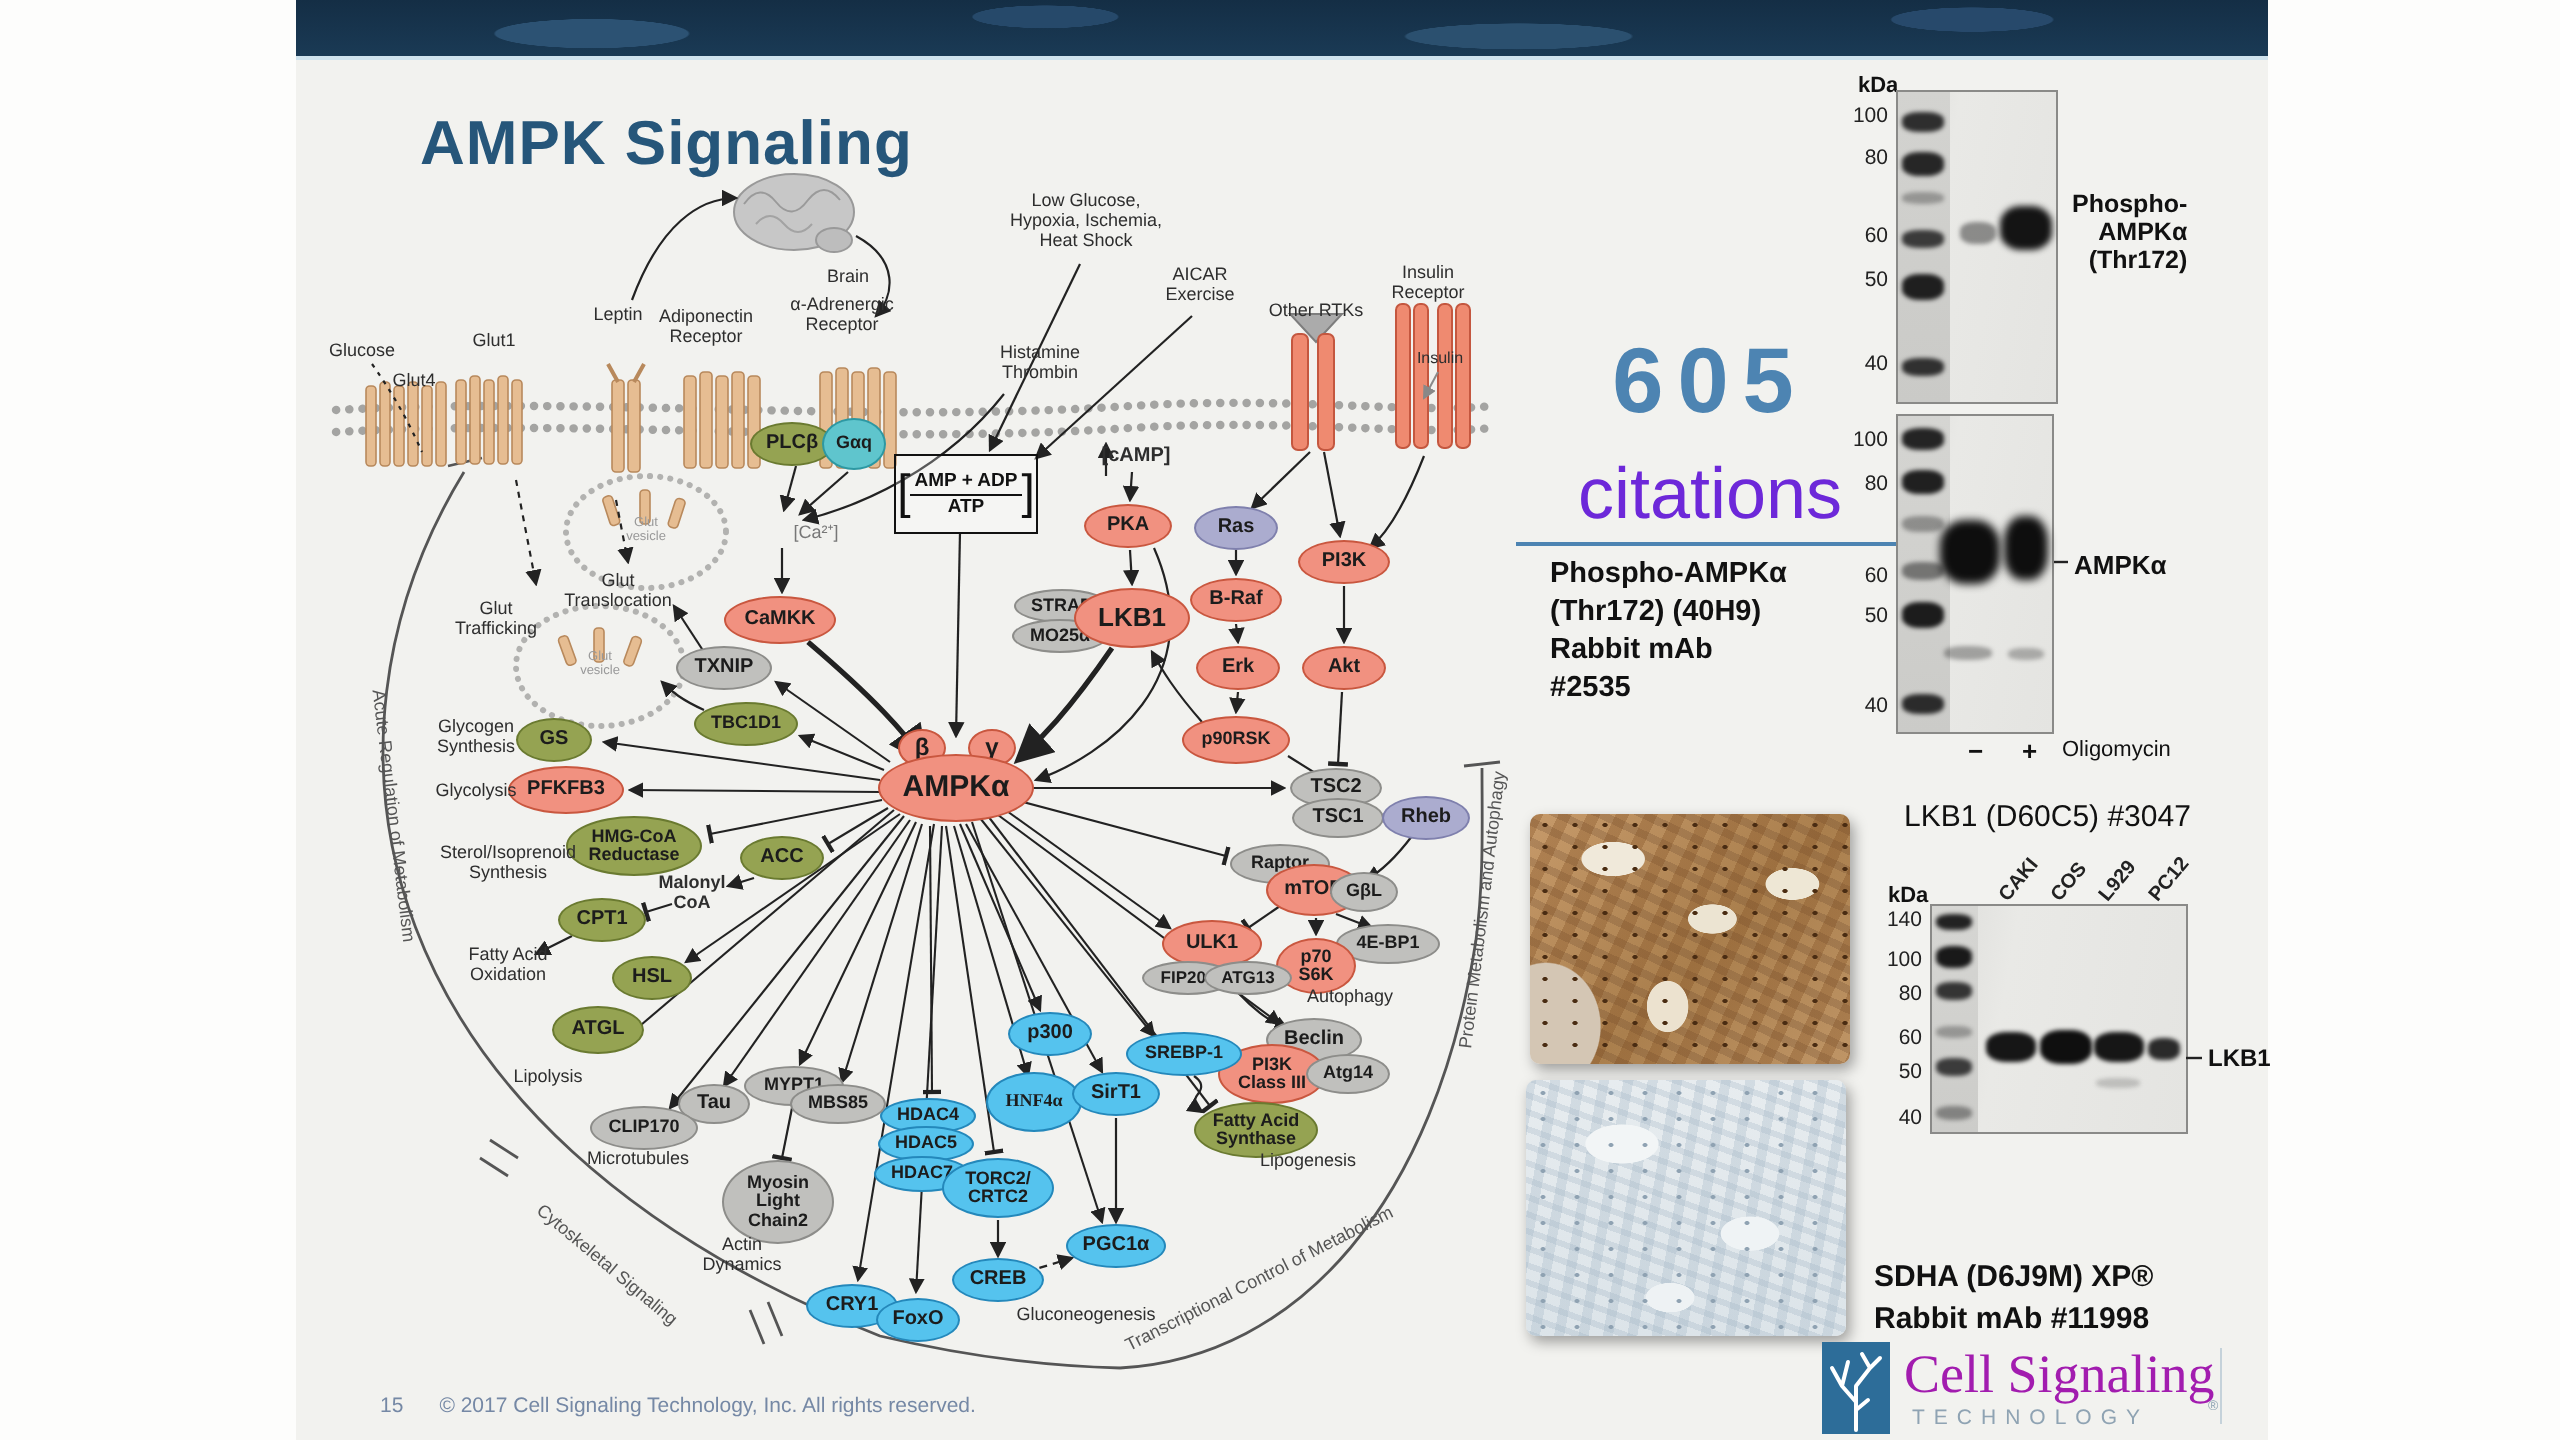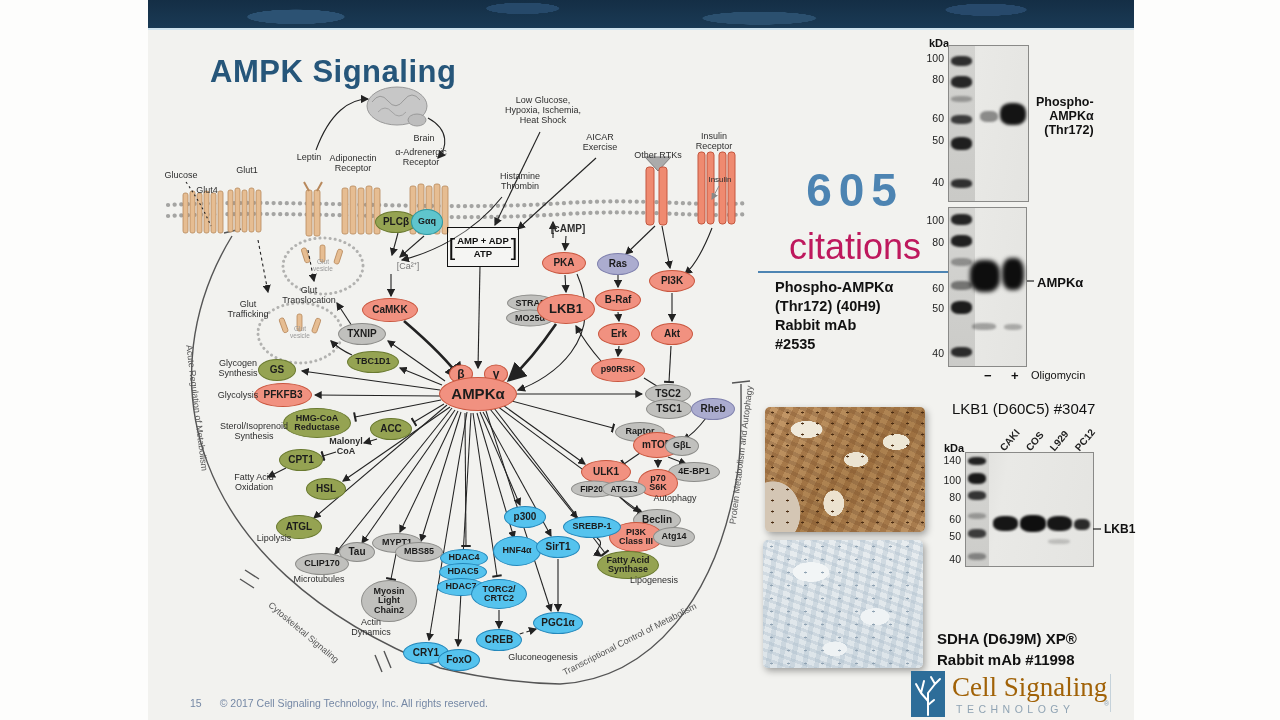--- a/index.html
+++ b/index.html
@@ -30,21 +30,21 @@
   
   #ampbox{position:absolute;left:447px;top:227px;width:70px;height:38px;border:1.6px solid #111;
           display:flex;align-items:center;justify-content:center;background:rgba(255,255,255,.25);}
   #ampbox .brk{font-size:24px;font-weight:400;color:#111;line-height:1;}
   #ampbox .stack{display:flex;flex-direction:column;align-items:center;font-size:9.5px;font-weight:bold;color:#111;}
   #ampbox .stack .top{border-bottom:1.2px solid #111;padding:0 2px 1px;}
   
   #cit-num{position:absolute;left:760px;top:163px;width:190px;text-align:center;
            font-size:46px;font-weight:bold;color:#4d84b2;letter-spacing:7px;}
   #cit-word{position:absolute;left:758px;top:226px;width:194px;text-align:center;
-            font-size:36px;color:#be185d;border-bottom:2px solid #4d84b2;padding-bottom:3px;}
+            font-size:36px;color:#6d28d9;border-bottom:2px solid #4d84b2;padding-bottom:3px;}
   #ab-block{position:absolute;left:775px;top:278px;font-size:14.5px;font-weight:bold;color:#111;
             line-height:19px;white-space:pre-line;}
   
   .blot{position:absolute;background:linear-gradient(100deg,#dcdcd9,#e9e9e6 30%,#e4e4e1);border:1px solid #8a8a88;}
   .band{position:absolute;border-radius:40%;filter:blur(1px);}
   .mk{position:absolute;font-size:10.5px;color:#222;width:30px;text-align:right;}
   .kda{position:absolute;font-size:11px;font-weight:bold;color:#111;}
   .blotlabel{position:absolute;font-size:12.5px;font-weight:bold;color:#111;line-height:14px;white-space:pre-line;text-align:right;}
   .lane-label{position:absolute;font-size:10px;font-weight:bold;color:#222;transform:rotate(-50deg);transform-origin:left bottom;}
   
@@ -64,21 +64,21 @@
     background:
       radial-gradient(#8fa2b2 1px, transparent 1.5px) 0 0/17px 13px,
       radial-gradient(ellipse 30px 16px at 30% 25%, #f2f5f6 60%, transparent 62%),
       radial-gradient(ellipse 24px 14px at 70% 60%, #eff3f5 60%, transparent 62%),
       radial-gradient(ellipse 20px 12px at 45% 85%, #eef2f4 60%, transparent 62%),
       repeating-linear-gradient(100deg, rgba(160,180,196,.30) 0 5px, transparent 5px 12px),
       repeating-linear-gradient(20deg, rgba(140,162,182,.22) 0 3px, transparent 3px 8px),
       linear-gradient(#e7ecef,#dce4e9);}
   
   #logo-name{position:absolute;left:952px;top:672px;font-family:"Liberation Serif",serif;
-             font-size:27px;color:#a16207;}
+             font-size:27px;color:#a21caf;}
   #logo-sub{position:absolute;left:956px;top:703px;font-size:10.5px;letter-spacing:4.5px;color:#8fa3b3;}
   #logo-reg{position:absolute;left:1104px;top:700px;font-size:7px;color:#8fa3b3;}
   #logo-box{position:absolute;left:911px;top:671px;width:34px;height:46px;background:#2d6d99;}
   #logo-divider{position:absolute;left:1110px;top:674px;width:1px;height:38px;background:#c5d2da;}
   #footer{position:absolute;left:190px;top:697px;font-size:10.5px;color:#7588a5;}
   #footer .pg{margin-right:18px;}
   svg.layer{position:absolute;left:0;top:0;pointer-events:none;}
   .minusplus{position:absolute;font-size:13px;font-weight:bold;color:#111;}
   .treat{position:absolute;font-size:11px;color:#111;}
   .lkb1-title{position:absolute;left:952px;top:400px;font-size:15px;font-weight:normal;color:#111;}
@@ -278,42 +278,42 @@
       <div class="node t-salmon" style="left: 461px; top: 374px; width: 24px; height: 19px; font-size: 12px;">β</div>
       <div class="node t-salmon" style="left: 496px; top: 374px; width: 24px; height: 19px; font-size: 12px;">γ</div>
       <div class="node t-salmon" style="left: 478px; top: 394px; width: 78px; height: 34px; font-size: 15px;">AMPKα</div>
       <div class="node t-green" style="left: 277px; top: 370px; width: 38px; height: 22px;">GS</div>
       <div class="node t-salmon" style="left: 283px; top: 395px; width: 58px; height: 24px; font-size: 10px;">PFKFB3</div>
       <div class="node t-green" style="left: 317px; top: 423px; width: 68px; height: 30px; font-size: 9px;">HMG-CoA
 Reductase</div>
       <div class="node t-green" style="left: 391px; top: 429px; width: 42px; height: 22px;">ACC</div>
       <div class="node t-green" style="left: 301px; top: 460px; width: 44px; height: 22px;">CPT1</div>
       <div class="node t-green" style="left: 326px; top: 489px; width: 40px; height: 22px;">HSL</div>
-      <div class="node t-green" style="left: 299px; top: 527px; width: 46px; height: 24px;">ATGL</div>
+      <div class="node t-green" style="left: 299px; top: 515px; width: 46px; height: 24px;">ATGL</div>
       <div class="node t-gray" style="left: 668px; top: 394px; width: 46px; height: 20px;">TSC2</div>
       <div class="node t-gray" style="left: 669px; top: 409px; width: 46px; height: 20px;">TSC1</div>
       <div class="node t-purple" style="left: 713px; top: 409px; width: 44px; height: 22px;">Rheb</div>
       <div class="node t-gray" style="left: 640px; top: 432px; width: 50px; height: 20px; font-size: 9px;">Raptor</div>
       <div class="node t-salmon" style="left: 657px; top: 445px; width: 48px; height: 26px;">mTOR</div>
       <div class="node t-gray" style="left: 682px; top: 446px; width: 34px; height: 20px; font-size: 9px;">GβL</div>
       <div class="node t-gray" style="left: 694px; top: 472px; width: 52px; height: 20px; font-size: 9px; text-align: right;">4E-BP1</div>
       <div class="node t-salmon" style="left: 606px; top: 472px; width: 50px; height: 24px;">ULK1</div>
       <div class="node t-salmon" style="left: 658px; top: 483px; width: 40px; height: 28px; font-size: 9px;">p70
 S6K</div>
       <div class="node t-gray" style="left: 594px; top: 489px; width: 46px; height: 17px; font-size: 8.5px;">FIP200</div>
       <div class="node t-gray" style="left: 624px; top: 489px; width: 44px; height: 17px; font-size: 8.5px;">ATG13</div>
       <div class="node t-gray" style="left: 657px; top: 520px; width: 48px; height: 22px;">Beclin</div>
       <div class="node t-salmon" style="left: 636px; top: 537px; width: 54px; height: 30px; font-size: 9px;">PI3K
 Class III</div>
       <div class="node t-gray" style="left: 674px; top: 537px; width: 42px; height: 20px; font-size: 9px;">Atg14</div>
       <div class="node t-green" style="left: 628px; top: 565px; width: 62px; height: 28px; font-size: 9px;">Fatty Acid
 Synthase</div>
       <div class="node t-blue" style="left: 592px; top: 527px; width: 58px; height: 22px; font-size: 9px;">SREBP-1</div>
       <div class="node t-blue" style="left: 525px; top: 517px; width: 42px; height: 22px;">p300</div>
-      <div class="node t-blue" style="left: 517px; top: 551px; width: 48px; height: 30px; font-size: 9px;">HNF4α</div>
+      <div class="node t-blue" style="left: 517px; top: 551px; width: 48px; height: 30px; font-size: 9px; font-family: Liberation Serif, serif;">HNF4α</div>
       <div class="node t-blue" style="left: 558px; top: 547px; width: 44px; height: 22px;">SirT1</div>
       <div class="node t-blue" style="left: 464px; top: 558px; width: 48px; height: 18px; font-size: 9px;">HDAC4</div>
       <div class="node t-blue" style="left: 463px; top: 572px; width: 48px; height: 18px; font-size: 9px;">HDAC5</div>
       <div class="node t-blue" style="left: 461px; top: 587px; width: 48px; height: 18px; font-size: 9px;">HDAC7</div>
       <div class="node t-blue" style="left: 499px; top: 594px; width: 56px; height: 30px; font-size: 9px;">TORC2/
 CRTC2</div>
       <div class="node t-gray" style="left: 357px; top: 552px; width: 36px; height: 20px;">Tau</div>
       <div class="node t-gray" style="left: 322px; top: 564px; width: 54px; height: 22px; font-size: 9px;">CLIP170</div>
       <div class="node t-gray" style="left: 397px; top: 543px; width: 50px; height: 20px; font-size: 9px;">MYPT1</div>
       <div class="node t-gray" style="left: 419px; top: 552px; width: 48px; height: 20px; font-size: 9px;">MBS85</div>

